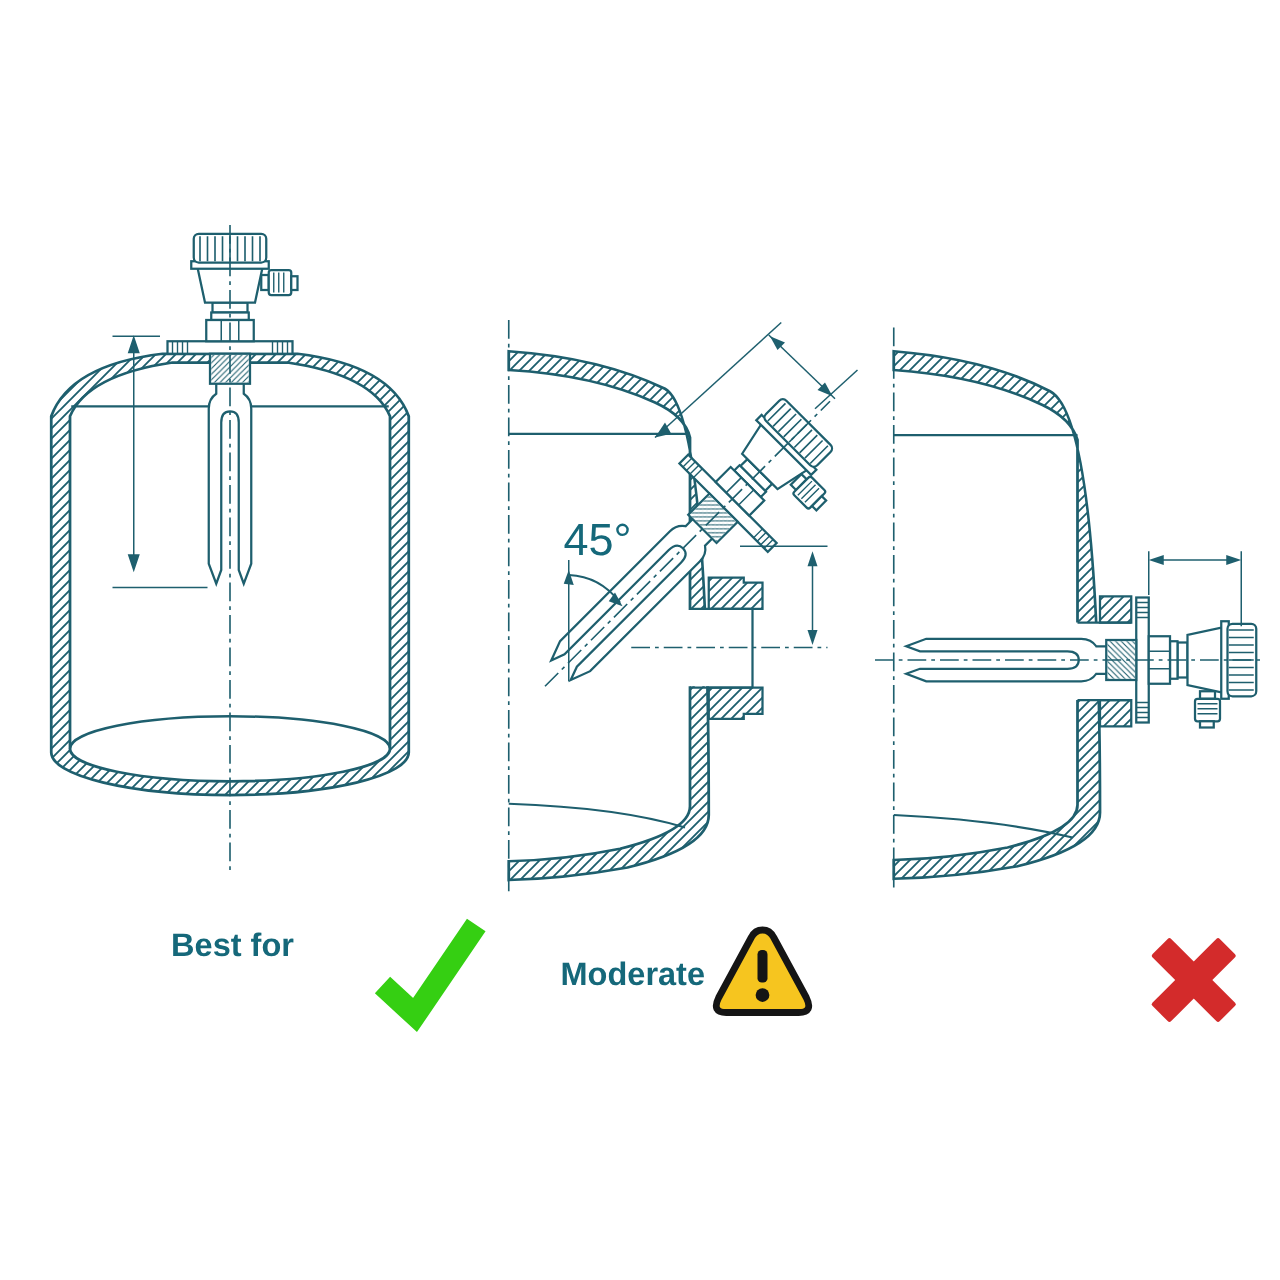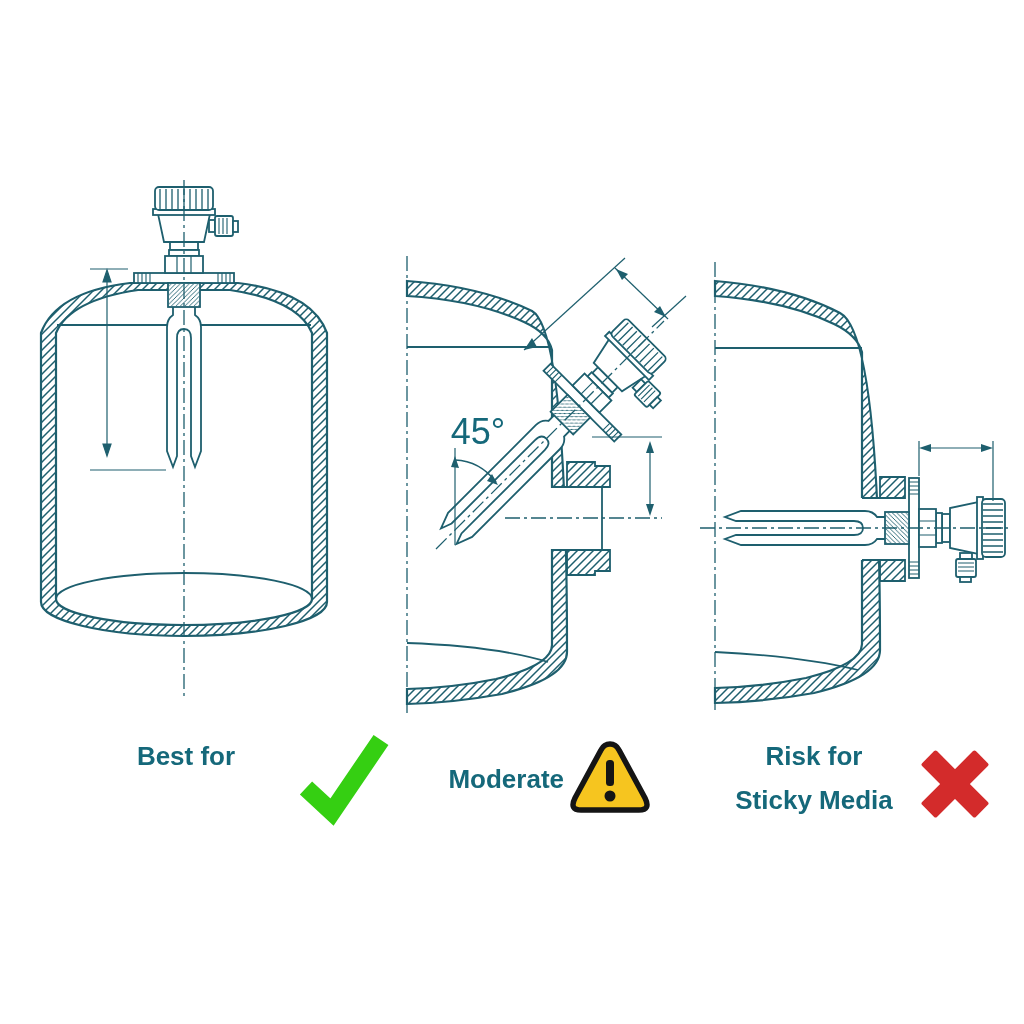--- a/index.html
+++ b/index.html
@@ -169,18 +169,14 @@
 </svg>
 
 <div class="caption" style="left:36px;top:734px;width:300px;">
   <span>Best for</span>
 </div>
 
 <div class="caption" style="left:392px;top:757px;width:172px;text-align:right;">
   <span>Moderate</span>
 </div>
 
-<div class="caption" style="left:700px;top:734px;width:228px;">
-  <span>Risk for</span>
-  <span>Sticky Media</span>
-</div>
 
 </div>
 
 </body></html>

